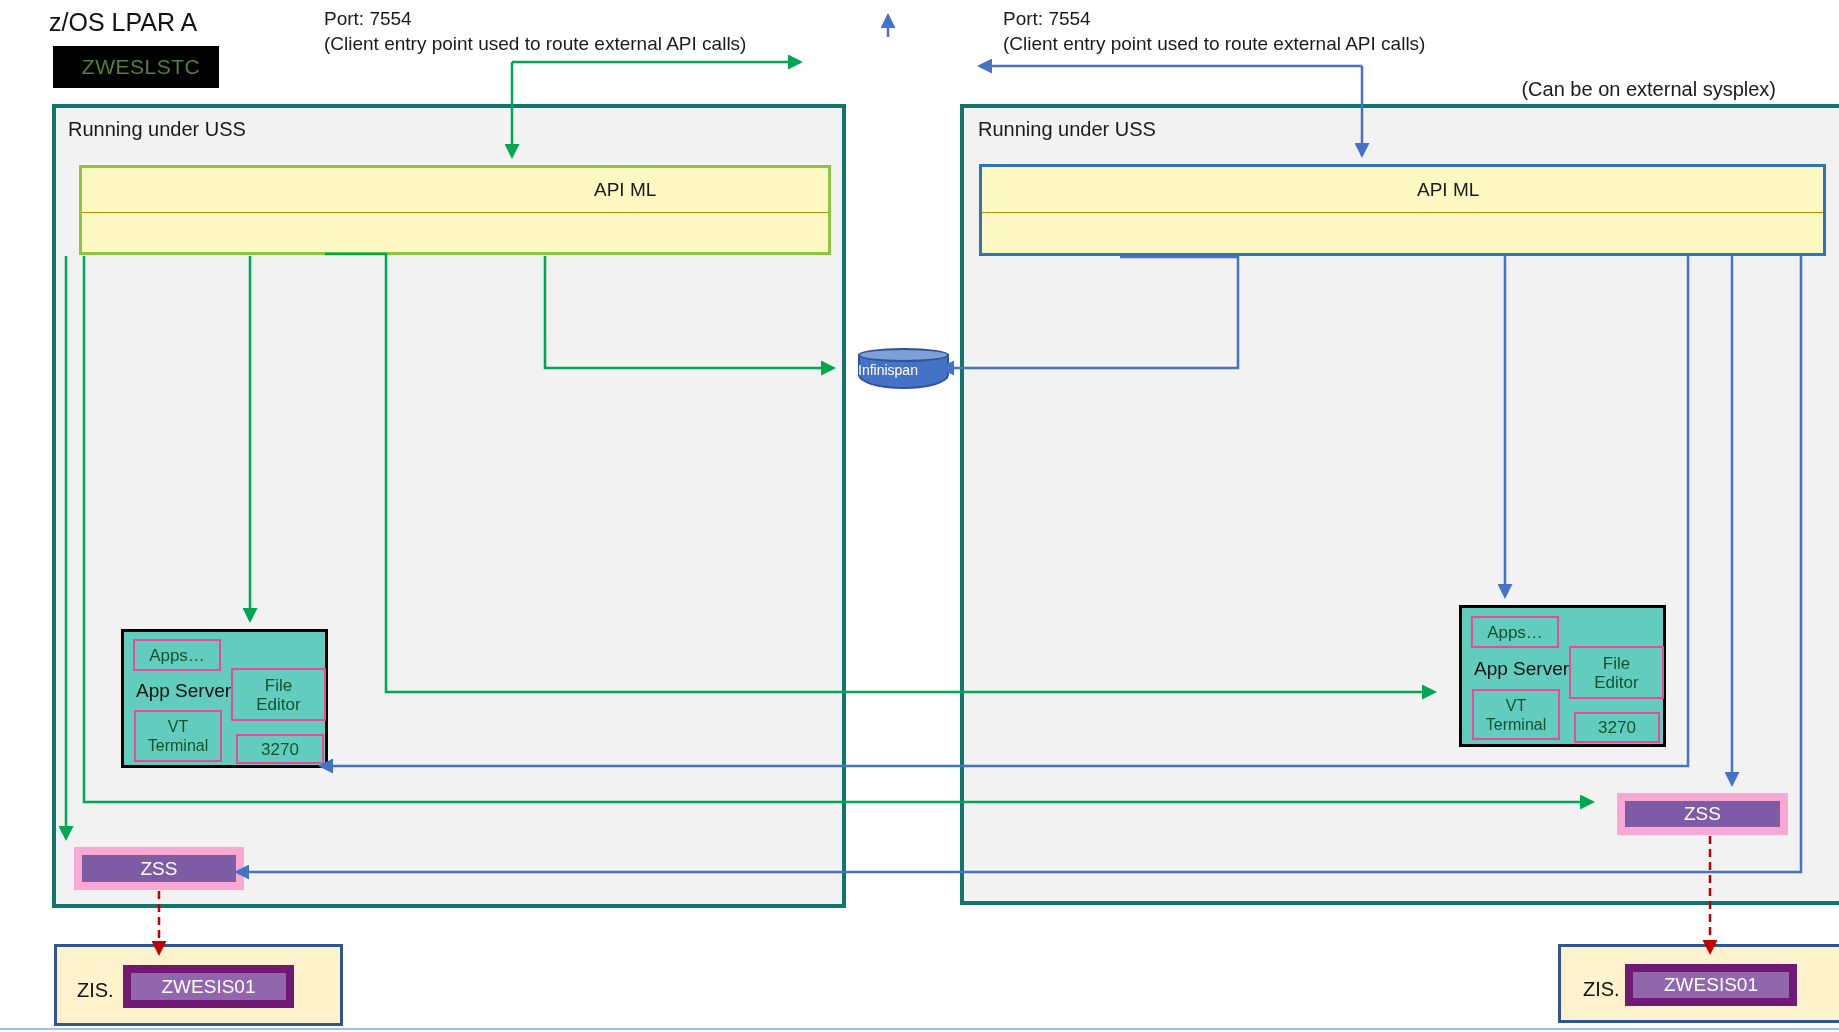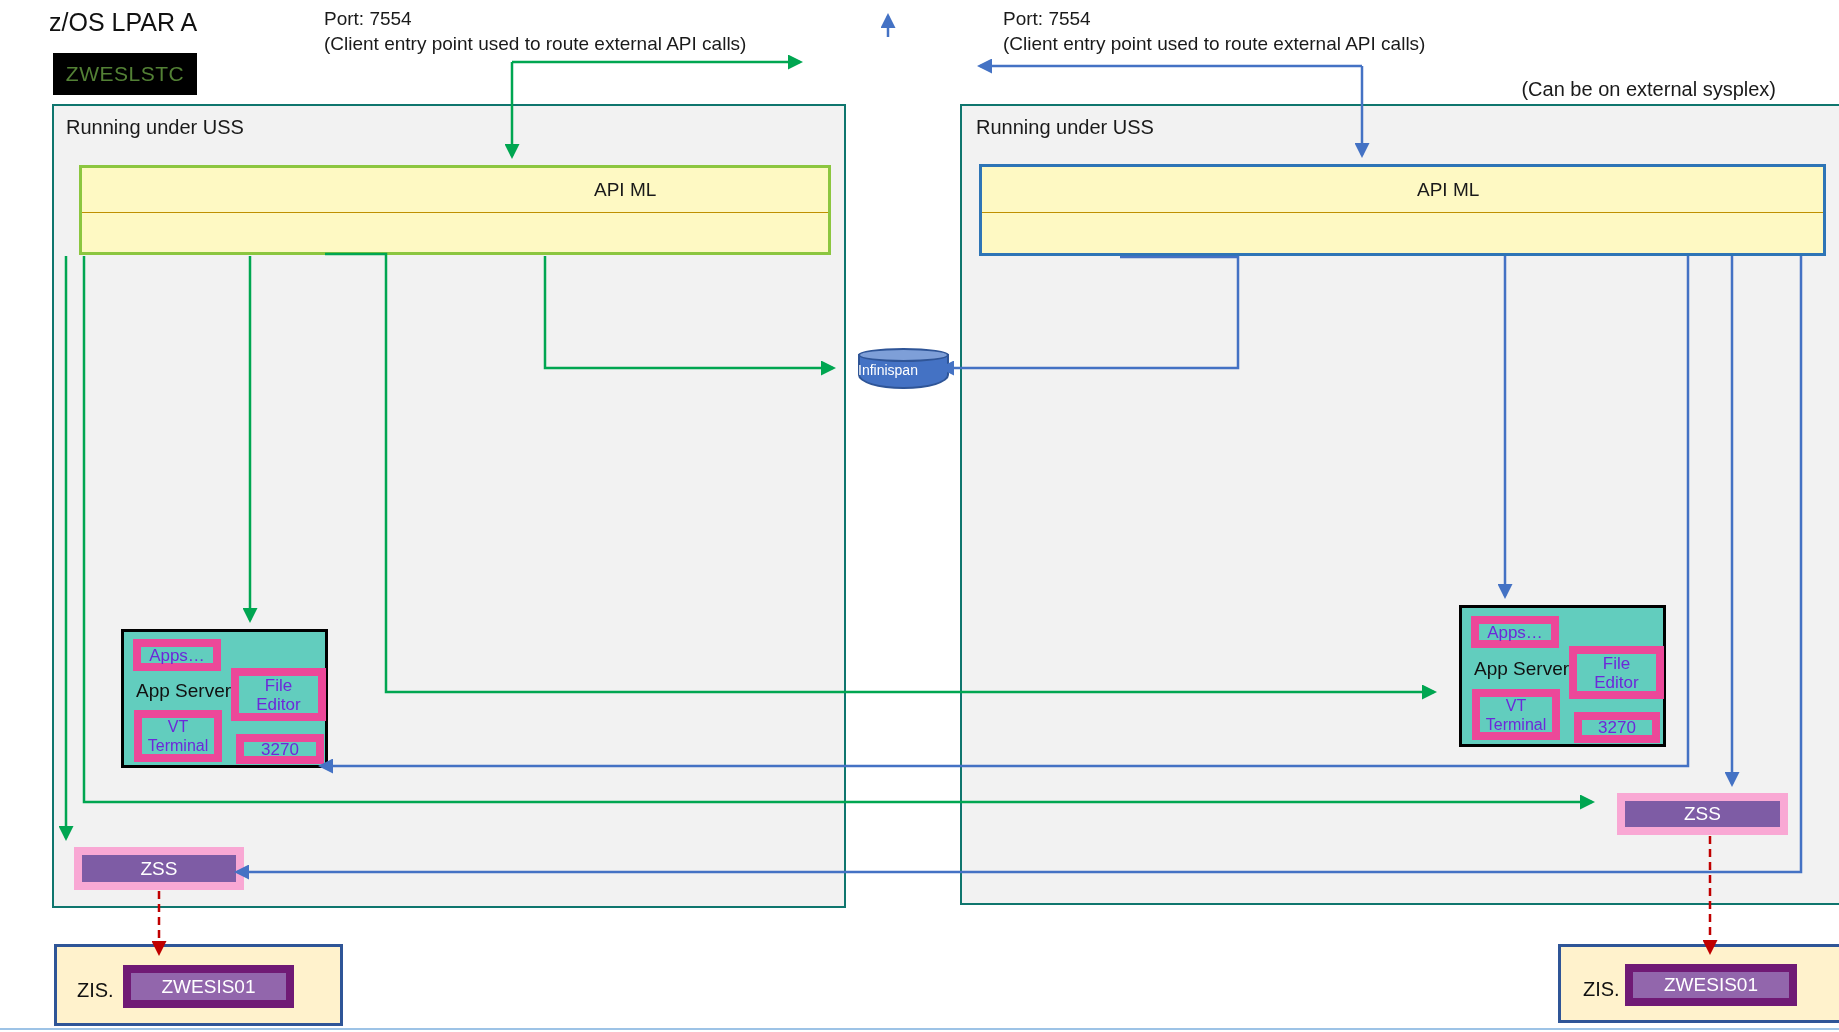--- a/index.html
+++ b/index.html
@@ -4,33 +4,33 @@
 <style>
   html,body{margin:0;padding:0;background:#fff;}
   .canvas{
     position:relative;width:1839px;height:1032px;background:#ffffff;
     font-family:"Liberation Sans",sans-serif;color:#1a1a1a;overflow:hidden;
   }
   .abs{position:absolute;margin-left:16px;}
   .title{font-size:25px;color:#111;}
   .port-label{font-size:19px;line-height:25px;color:#1a1a1a;white-space:nowrap;}
   .zweslstc{background:#000;color:#538135;font-size:21px;display:flex;align-items:center;justify-content:center;letter-spacing:.5px;}
-  .panel{background:#F2F2F2;border:2px solid #0f766e;box-sizing:border-box;}
+  .panel{background:#F2F2F2;border:4px solid #0f766e;box-sizing:border-box;}
   .panel-label{font-size:20px;color:#1a1a1a;}
   .apiml{background:#fef9c3;box-sizing:border-box;}
   .apiml.a{border:3px solid #8CC63F;}
   .apiml.b{border:3px solid #2E75B6;}
   .apiml .divider{position:absolute;left:0;right:0;height:1px;background:#BF9000;}
   .apiml-label{position:absolute;font-size:19px;color:#1a1a1a;}
   .sysplex{background:#fff;border:2px solid #4472C4;box-sizing:border-box;font-size:19px;line-height:23px;
            display:flex;align-items:center;padding-left:13px;white-space:pre-line;}
   .appserver{background:#62CDBE;border:3px solid #000;box-sizing:border-box;}
-  .inner-box{position:absolute;background:#62CDBE;border:8px solid #ec4899;box-sizing:border-box;
+  .inner-box{position:absolute;background:#62CDBE;border:2px solid #ec4899;box-sizing:border-box;
              display:flex;align-items:center;justify-content:center;text-align:center;
-             font-size:17px;line-height:19px;color:#6d28d9;white-space:pre-line;}
+             font-size:17px;line-height:19px;color:#14532d;white-space:pre-line;}
   .appserver-title{position:absolute;font-size:19px;color:#111;white-space:nowrap;}
   .zss{background:#7E5CA5;border:8px solid #f9a8d4;box-sizing:border-box;color:#fff;font-size:19px;
        display:flex;align-items:center;justify-content:center;}
   .zis{background:#FFF2CC;border:3px solid #2F5597;box-sizing:border-box;padding-left:8px;}
   .zis-label{position:absolute;font-size:20px;color:#111;}
   .zwesis{position:absolute;background:#9266AC;border:8px solid #701a75;box-sizing:border-box;color:#fff;
           font-size:19px;display:flex;align-items:center;justify-content:center;}
   .cyl-body{position:absolute;background:#4472C4;border:2px solid #2F5597;box-sizing:border-box;
             border-radius:0 0 45px 45px / 0 0 14px 14px;}
   .cyl-top{position:absolute;background:#7E9FD8;border:2px solid #2F5597;box-sizing:border-box;border-radius:50%;}
@@ -38,21 +38,21 @@
   .note{font-size:20px;color:#1a1a1a;white-space:nowrap;}
   svg.overlay{position:absolute;left:0;top:0;z-index:30;pointer-events:none;}
   .bottom-line{position:absolute;left:0;width:1839px;height:2px;background:#9DC3E6;}
 </style>
 </head>
 <body>
 
 <div class="canvas">
 
   <div class="abs title" style="left:33px;top:8px;">z/OS LPAR A</div>
-  <div class="abs zweslstc" style="left:37px;top:53px;width:144px;height:42px;">ZWESLSTC</div>
+  <div class="abs zweslstc" style="left:37px;top:46px;width:156px;height:42px;padding-left:10px;">ZWESLSTC</div>
 
   <div class="abs port-label" style="left:308px;top:6px;">
     <div>Port: 7554</div>
     <div>(Client entry point used to route external API calls)</div>
   </div>
 
   <div class="abs port-label" style="left:987px;top:6px;">
     <div>Port: 7554</div>
     <div>(Client entry point used to route external API calls)</div>
   </div>

